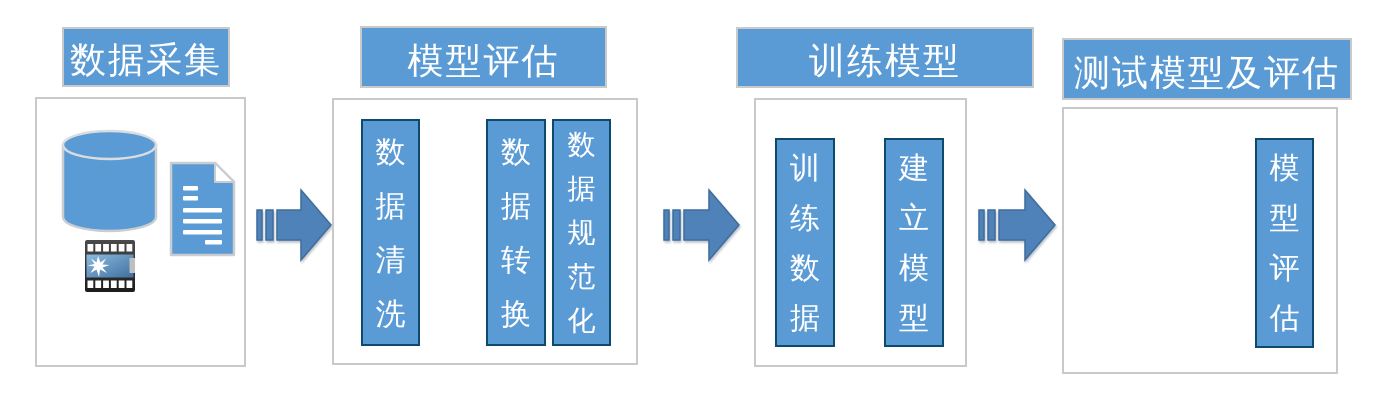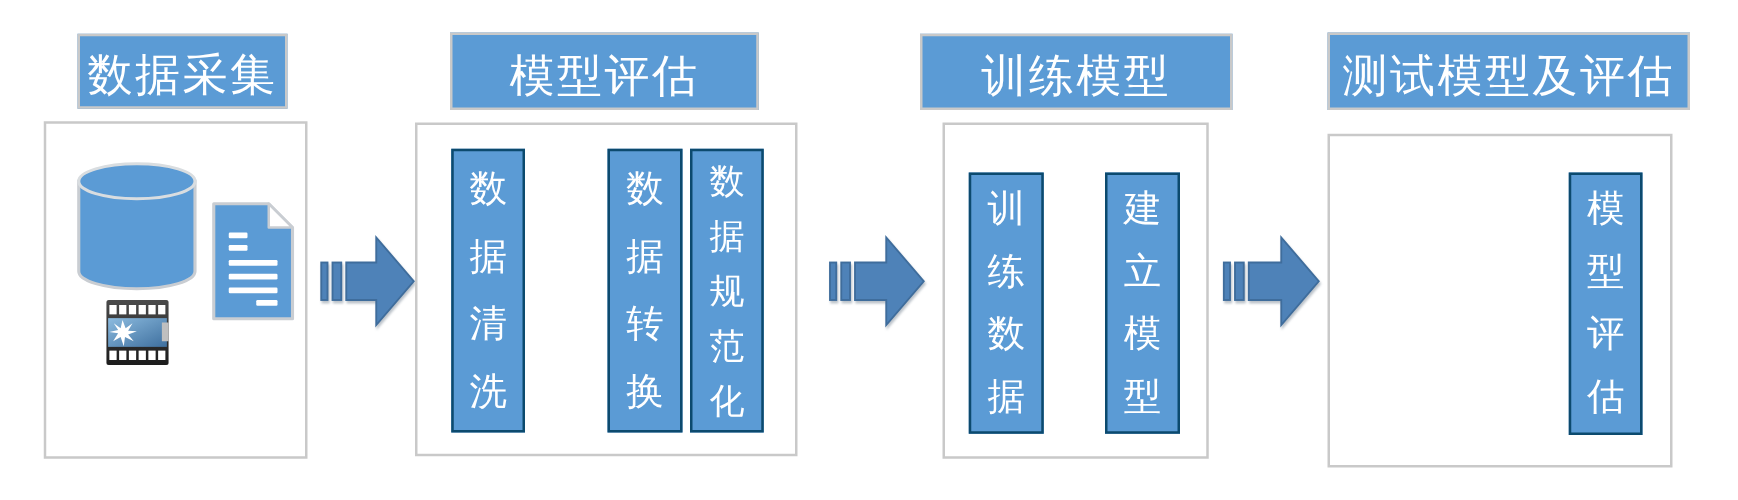--- a/index.html
+++ b/index.html
@@ -134,42 +134,42 @@
   </div>
 
   <svg class="arrow" style="left:663px; top:183px;" width="77" height="84" viewBox="0 0 77 84">
     <g fill="#4E82B8" stroke="#3F6D9C" stroke-width="1.5">
       <rect x="1" y="27" width="5" height="30"></rect>
       <rect x="10" y="27" width="7" height="30"></rect>
       <path d="M21 27 H46 V7 L76 42 L46 77 V57 H21 Z"></path>
     </g>
   </svg>
 
-  <div class="title-box" style="left:736px; top:27px; width:250px; height:61px;">
+  <div class="title-box" style="left:736px; top:27px; width:298px; height:61px;">
     <span>训练模型</span>
   </div>
 
   <div class="content-box" style="left:754px; top:98px; width:213px; height:269px;">
     <div class="pillar lh50" style="left:19px; top:38px; width:60px; height:209px;">
       <div class="pillar-text">训练数据</div>
     </div>
     <div class="pillar lh50" style="left:128px; top:38px; width:60px; height:209px;">
       <div class="pillar-text">建立模型</div>
     </div>
   </div>
 
   <svg class="arrow" style="left:978px; top:183px;" width="78" height="84" viewBox="0 0 78 84">
     <g fill="#4E82B8" stroke="#3F6D9C" stroke-width="1.5">
       <rect x="1" y="27" width="5" height="30"></rect>
       <rect x="10" y="27" width="7" height="30"></rect>
       <path d="M21 27 H47 V7 L77 42 L47 77 V57 H21 Z"></path>
     </g>
   </svg>
 
-  <div class="title-box" style="left:1062px; top:26px; width:290px; height:62px;">
+  <div class="title-box" style="left:1062px; top:38px; width:290px; height:62px;">
     <span>测试模型及评估</span>
   </div>
 
   <div class="content-box" style="left:1062px; top:107px; width:276px; height:267px;">
     <div class="pillar lh50" style="left:191px; top:29px; width:59px; height:210px;">
       <div class="pillar-text">模型评估</div>
     </div>
   </div>
 
 </div>

